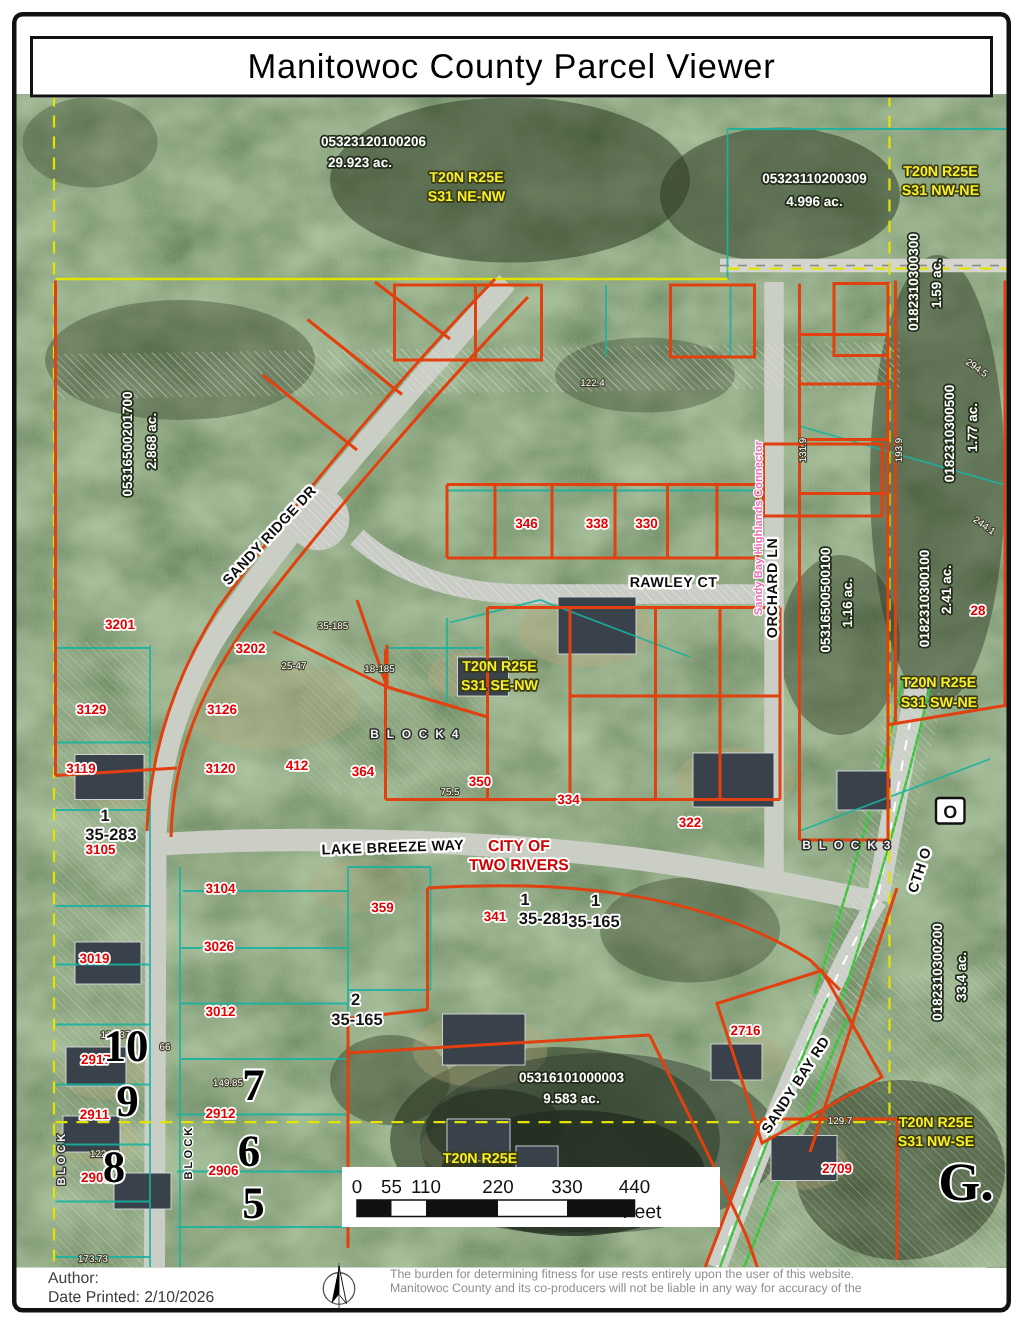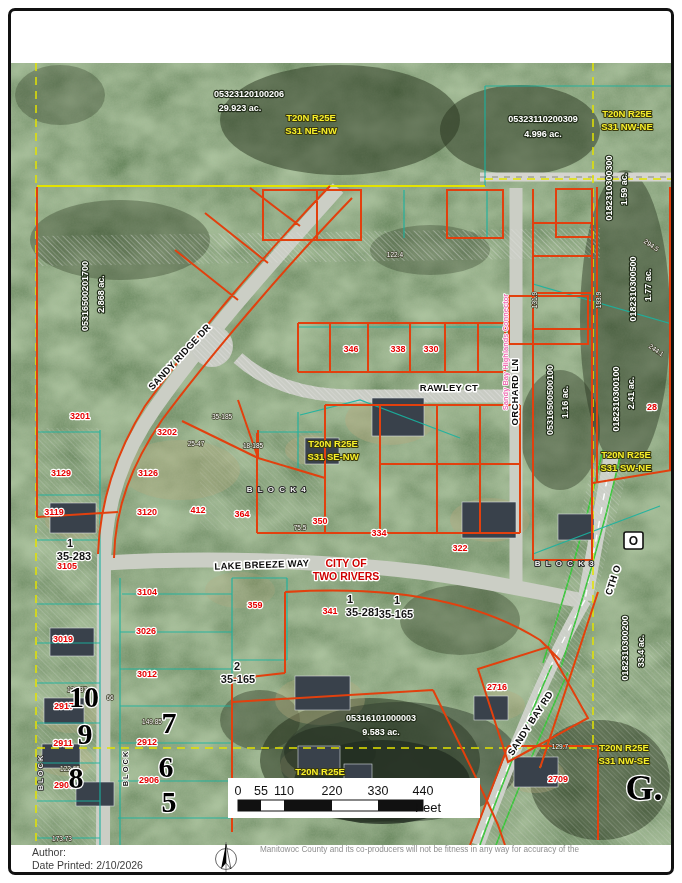--- a/index.html
+++ b/index.html
@@ -31,20 +31,23 @@
   .bn{fill:#000;stroke:#fff;stroke-width:2.6px;font-family:"Liberation Serif",serif;font-weight:bold;}
   .pk{fill:#f06eb4;stroke:#fff;stroke-width:1.6px;font-size:7.5px;font-weight:bold;}
   .dm{fill:#fff;stroke:#40402c;stroke-width:1.5px;font-size:6.5px;}
   .sc{fill:#111;font-size:12.5px;}
 </style>
 </head>
 <body>
 
 <div class="page">
 
+  <div class="titlebox">
+    <h1>Manitowoc County Parcel Viewer</h1>
+  </div>
 
   <div class="map">
     <svg width="662" height="782" viewBox="10 63 662 782" xmlns="http://www.w3.org/2000/svg">
       <defs>
         <filter id="blobs" x="0%" y="0%" width="100%" height="100%">
           <feTurbulence type="fractalNoise" baseFrequency="0.022 0.028" numOctaves="3" seed="11"></feTurbulence>
           <feColorMatrix type="matrix" values="0.35 0 0 0 0.10  0.40 0 0 0 0.20  0.30 0 0 0 0.08  0 0 0 0 1"></feColorMatrix>
         </filter>
         <filter id="grain" x="0%" y="0%" width="100%" height="100%">
           <feTurbulence type="fractalNoise" baseFrequency="0.55" numOctaves="2" seed="4"></feTurbulence>
@@ -338,18 +341,19 @@
       <div>Author:</div>
       <div>Date Printed: 2/10/2026</div>
     </div>
     <svg class="compass" width="40" height="34">
       <line x1="20" y1="1" x2="20" y2="33" stroke="#666" stroke-width=".8"></line>
       <circle cx="20" cy="18" r="10.5" fill="none" stroke="#555" stroke-width=".9"></circle>
       <polygon points="20,3 15,28 20,22" fill="#000"></polygon>
       <polygon points="20,3 25,28 20,22" fill="#fff" stroke="#000" stroke-width=".6"></polygon>
     </svg>
     <div class="disclaimer">
-      <div>Manitowoc County and its co-producers will not be fitness in any way for accuracy of the</div>
+      <div>The burden for determining fitness for use rests entirely upon the user of this website.</div>
+      <div>Manitowoc County and its co-producers will not be liable in any way for accuracy of the</div>
     </div>
   </div>
 
   <div class="frame"></div>
 </div>
 
 </body></html>

